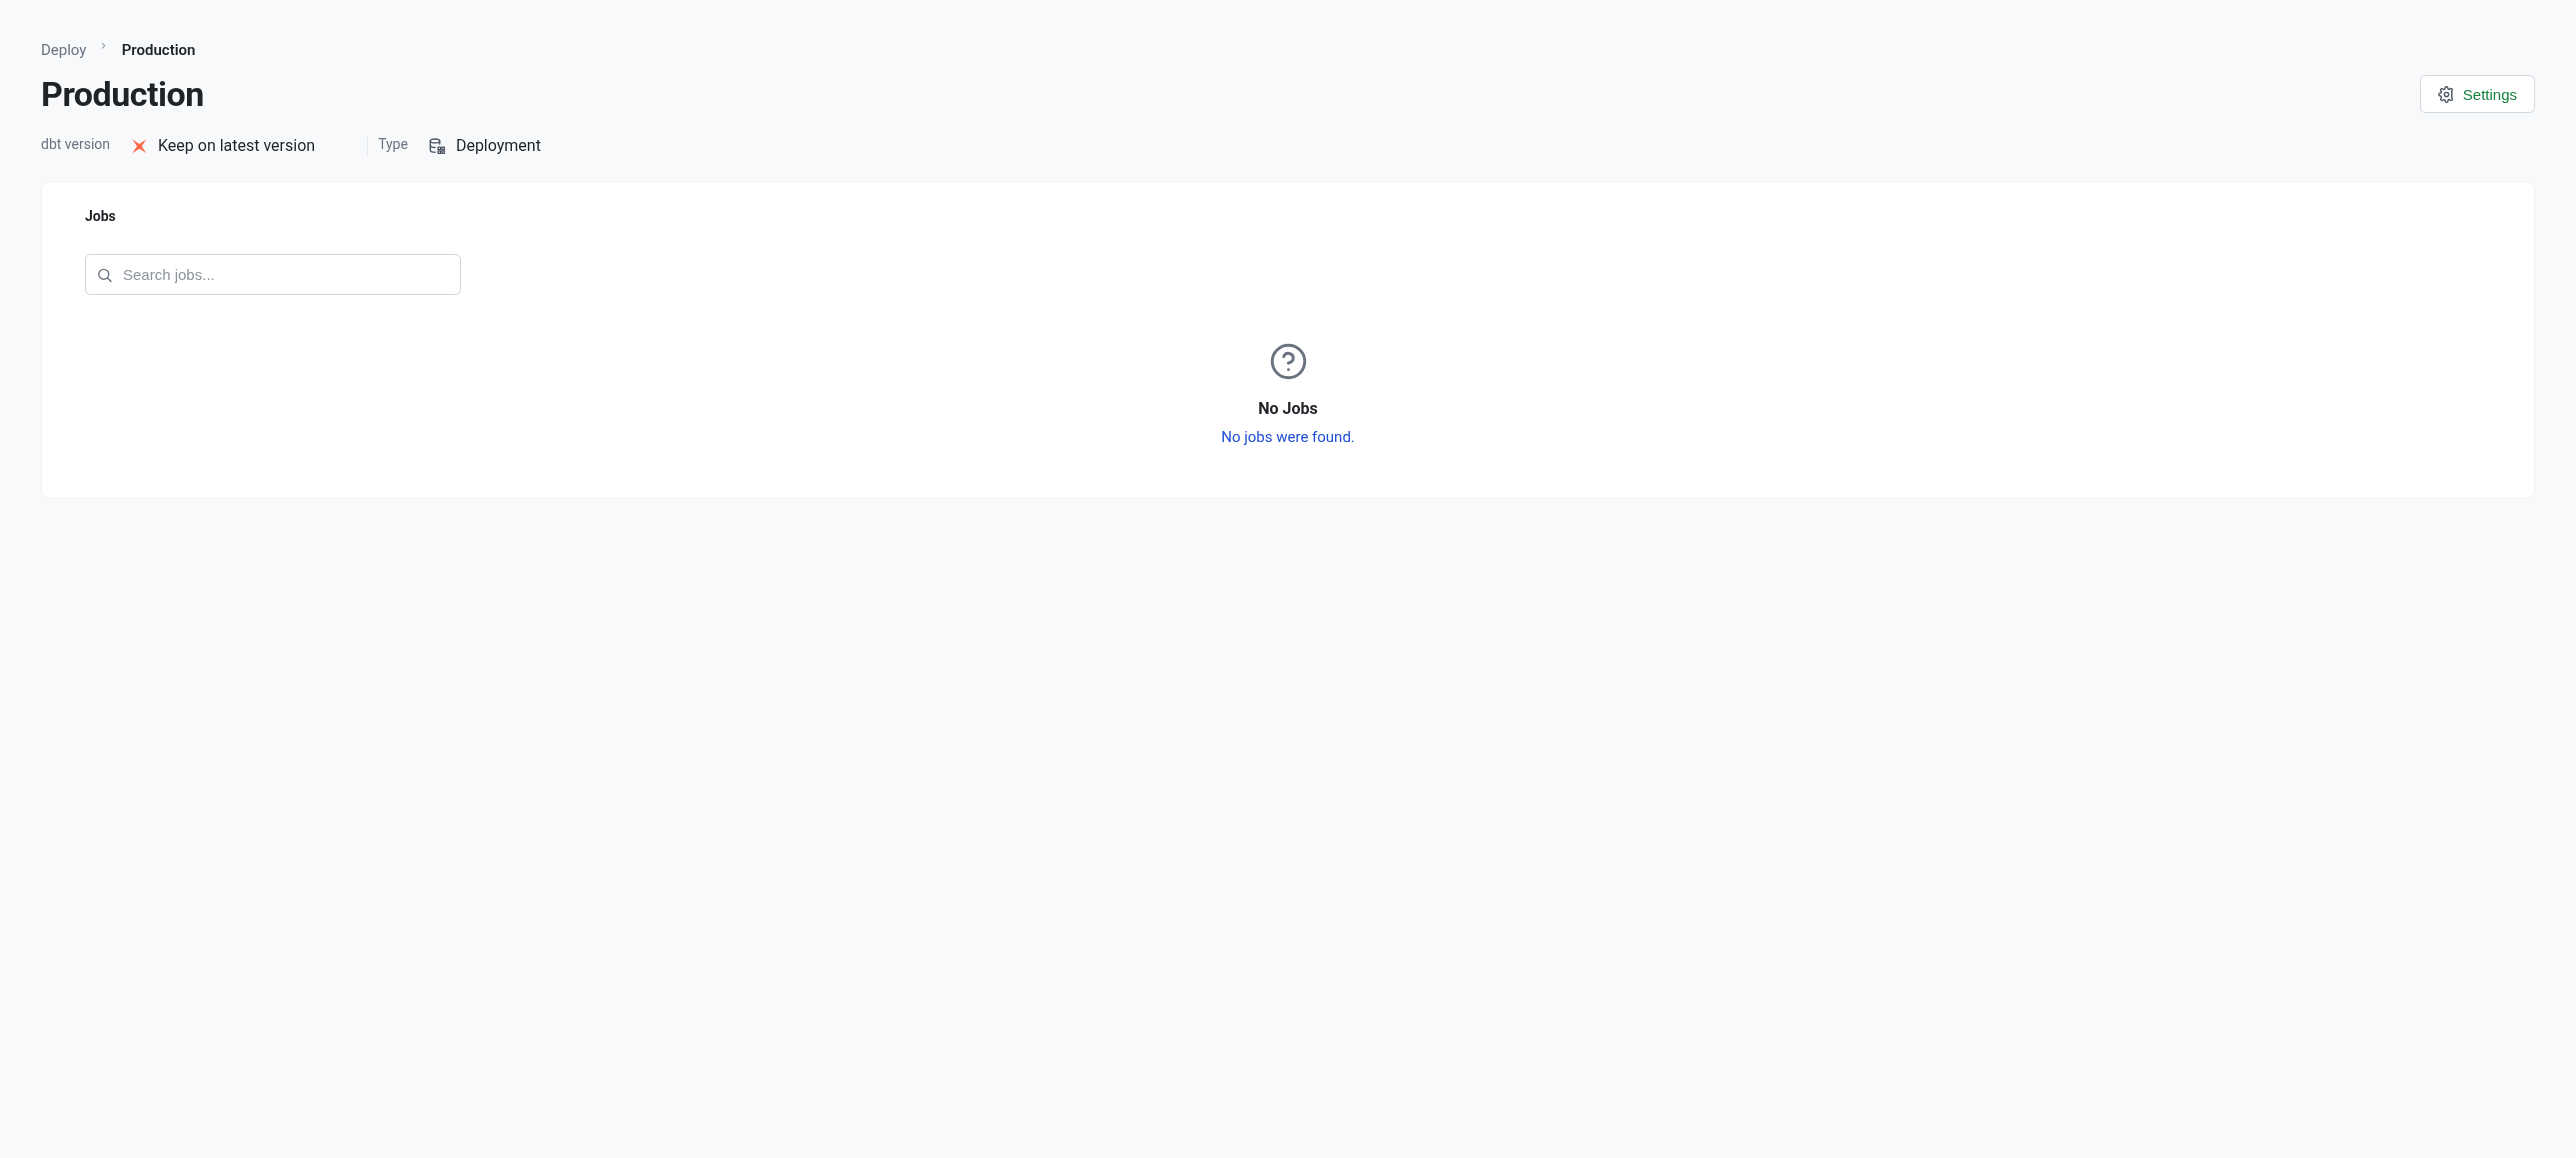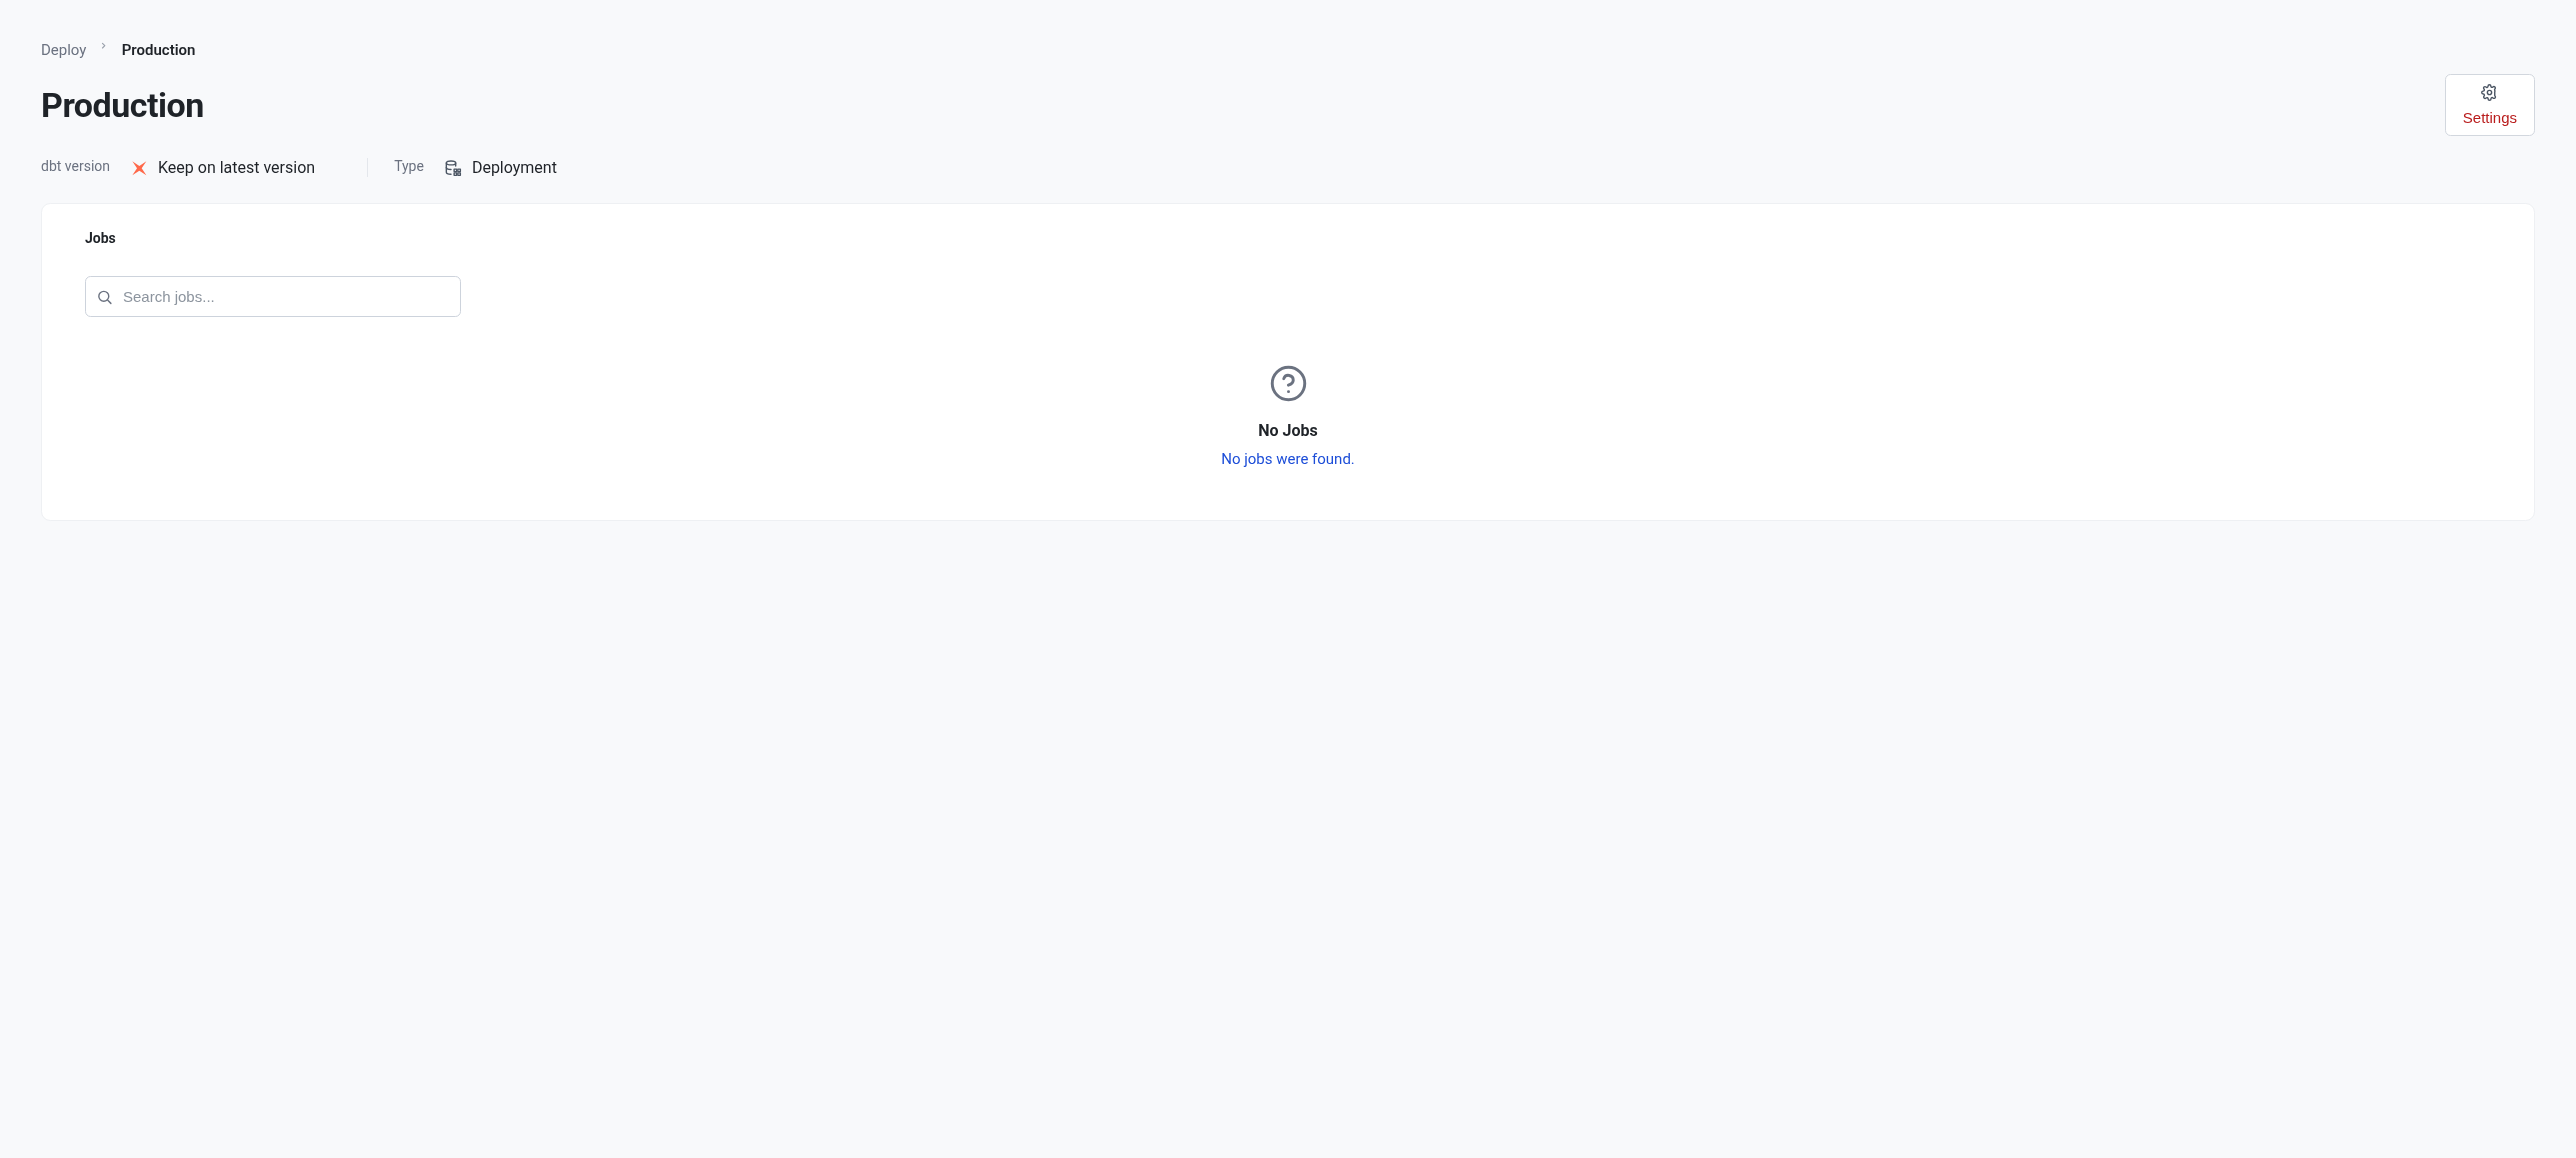--- a/index.html
+++ b/index.html
@@ -47,40 +47,39 @@
   }
   .settings-btn {
     display: inline-flex;
     align-items: center;
     gap: 7.5px;
     background: #ffffff;
     border: 0.9px solid #d2d7de;
     border-radius: 5.6px;
     padding: 9.3px 17px;
     font-size: 15px;
-    color: #b91c1c;
+    color: #15803d;
     cursor: pointer;
-    flex-direction: column;
   }
   .settings-btn svg { display: block; }
 
   .meta-row {
     display: flex;
     align-items: stretch;
     gap: 26px;
     margin-bottom: 26px;
   }
   .meta-block {
     display: flex;
     gap: 20px;
     padding-right: 26px;
   }
   .meta-block + .meta-block {
     border-left: 0.9px solid #e4e7ec;
-    padding-left: 26px;
+    padding-left: 10px;
     justify-content: center;
   }
   .meta-label {
     font-size: 14px;
     color: #6b7280;
   }
   .meta-value {
     display: flex;
     align-items: center;
     gap: 9.3px;

